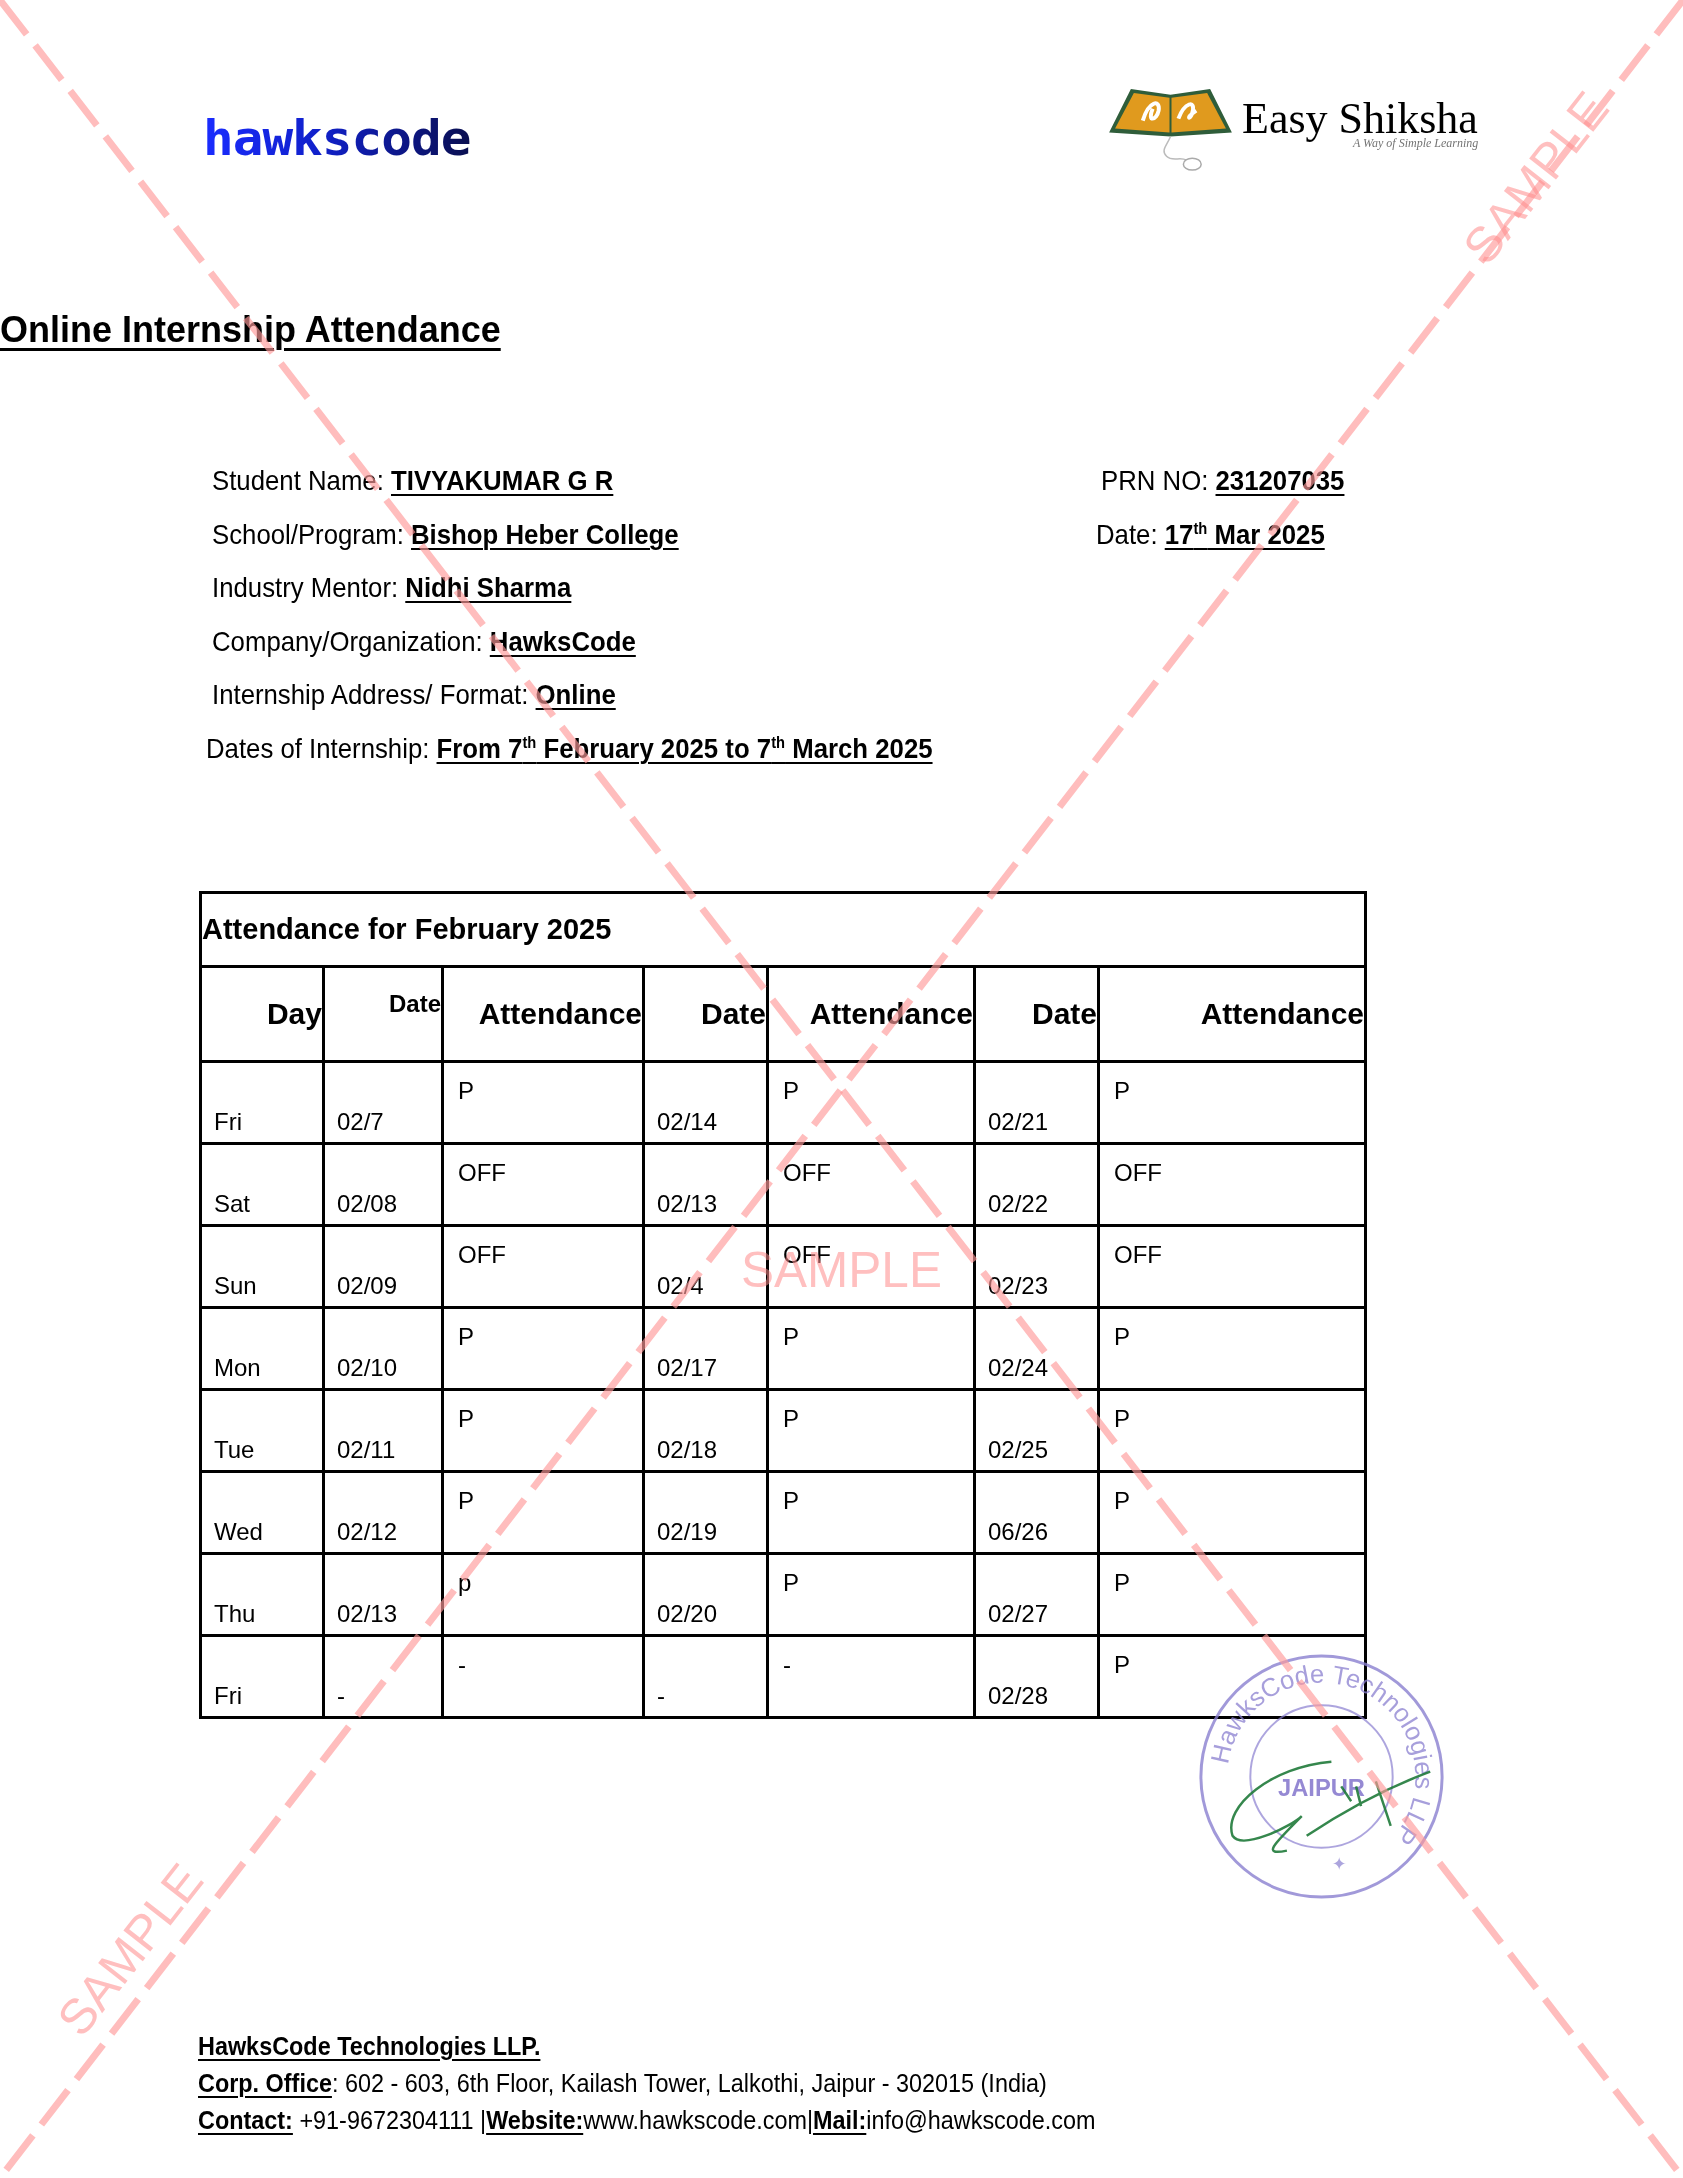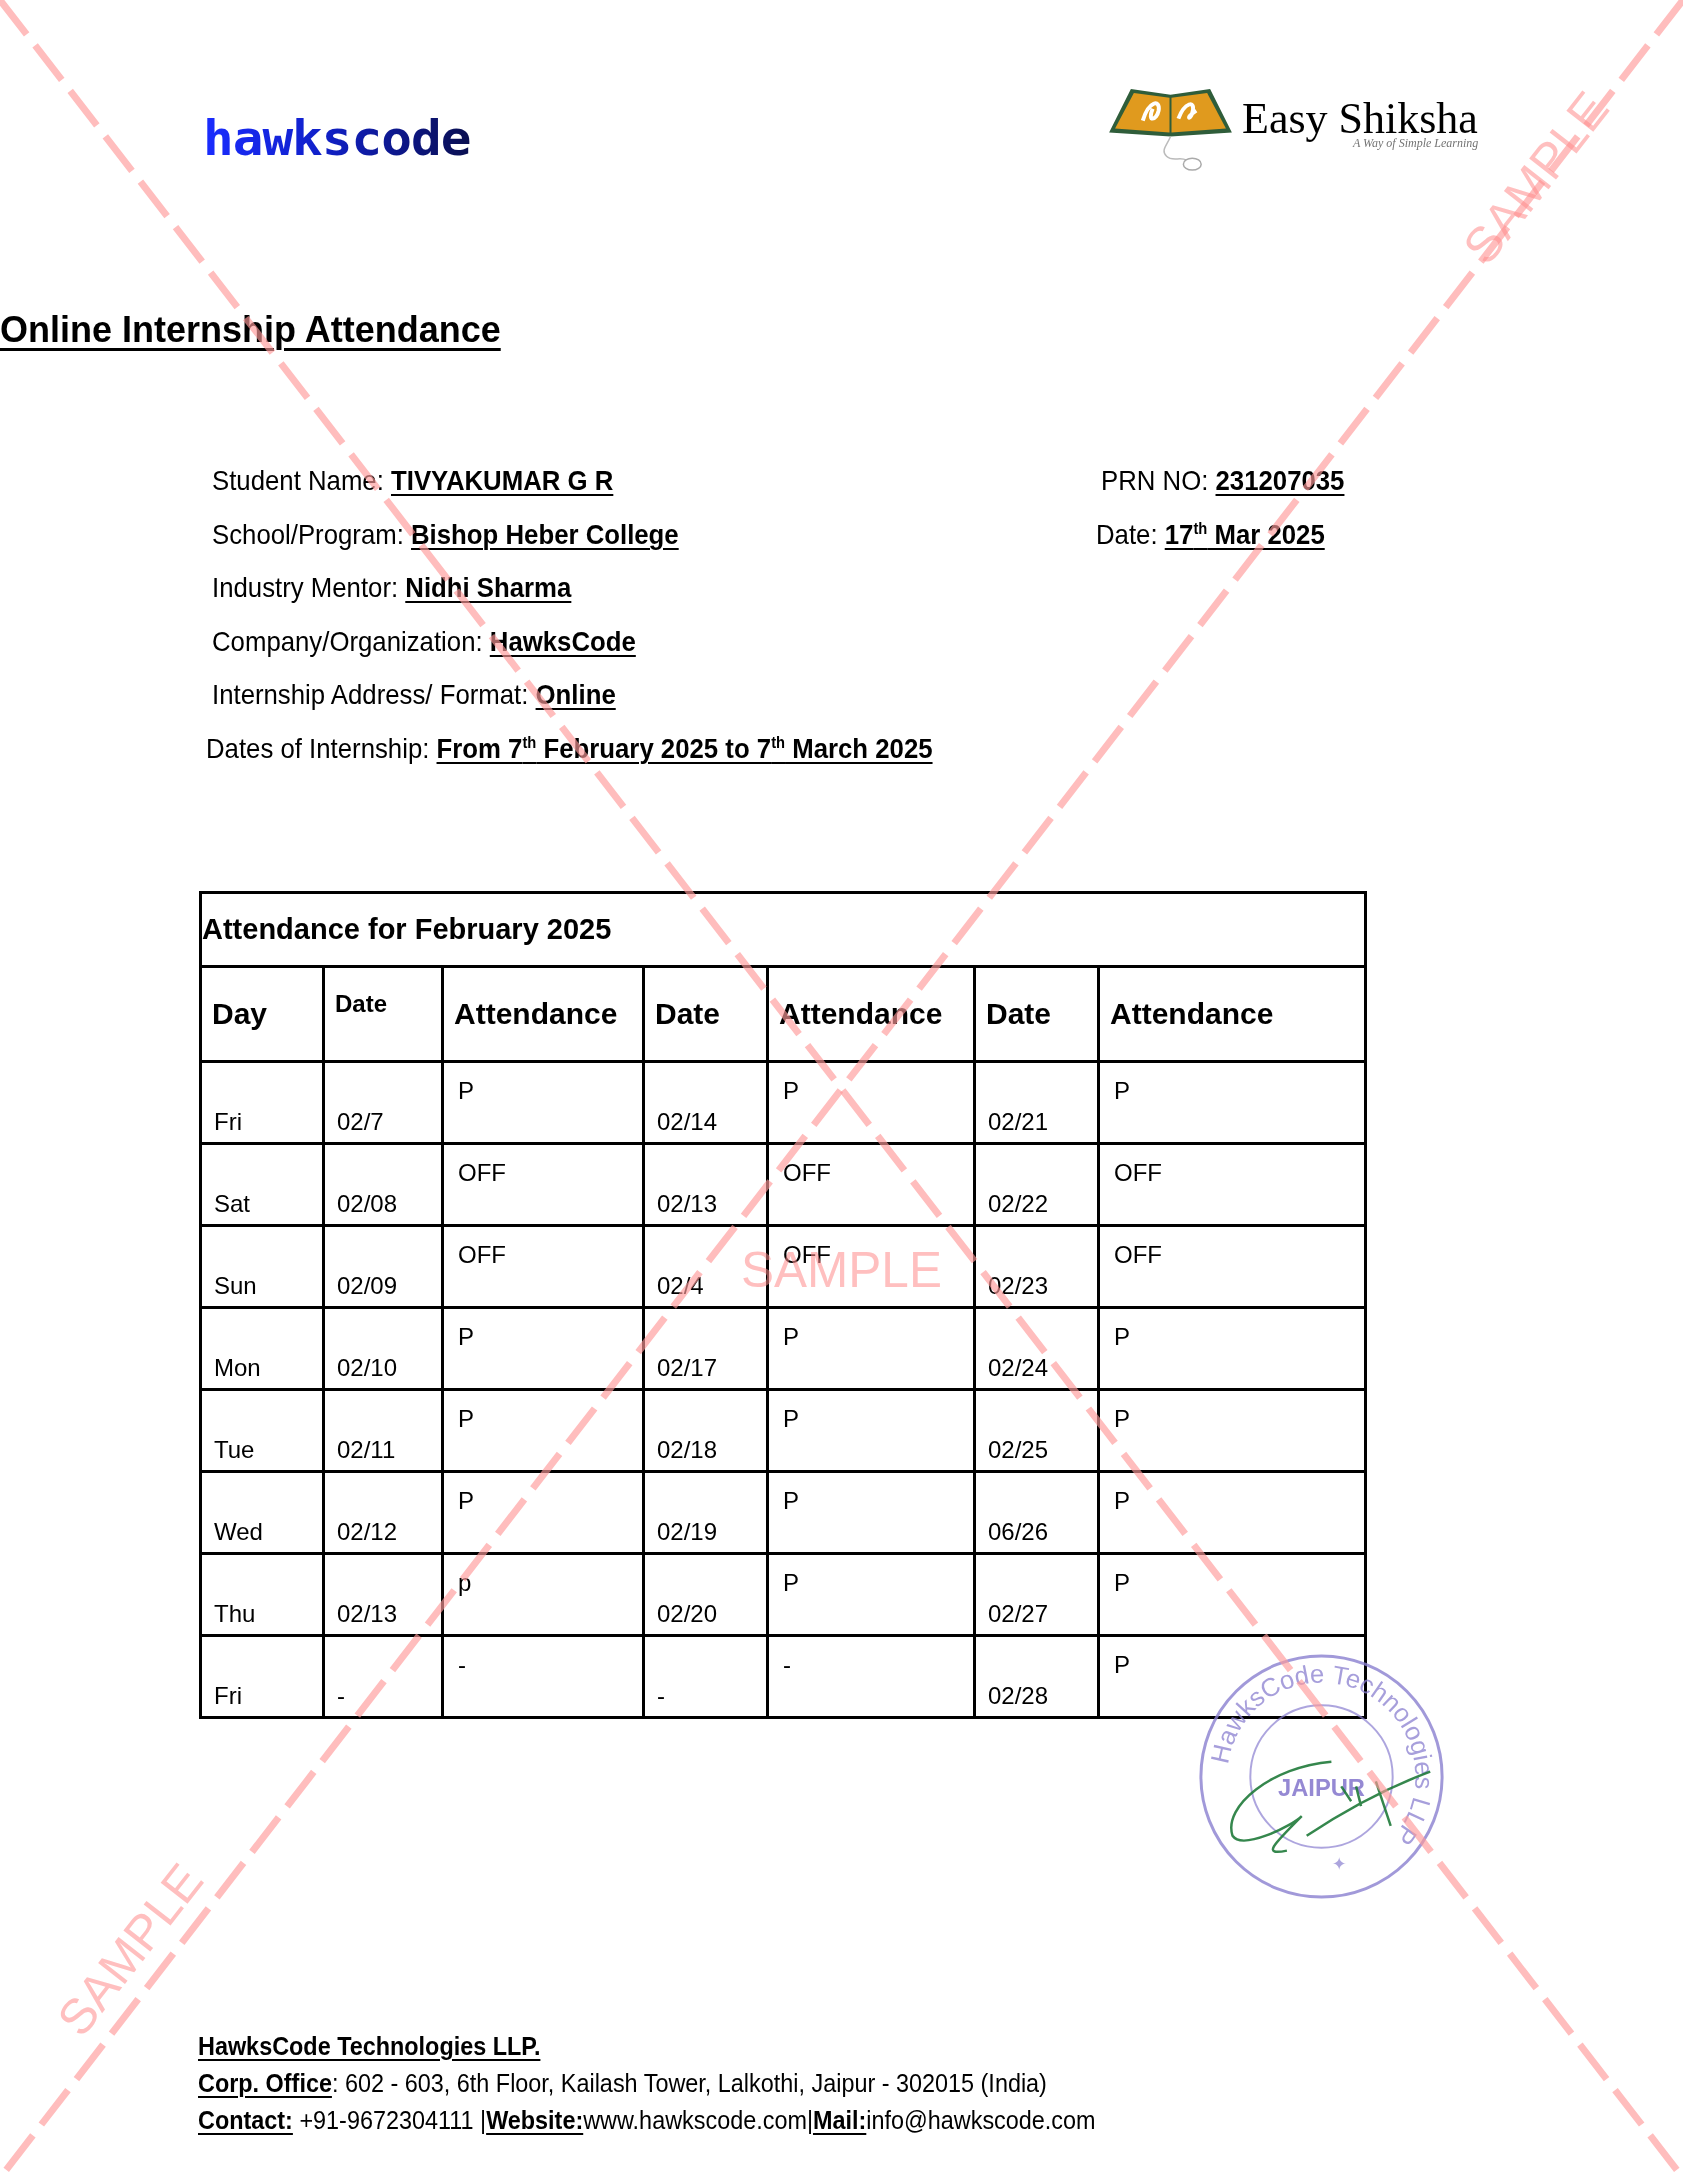--- a/index.html
+++ b/index.html
@@ -21,21 +21,21 @@
 
     
     .field { font-size: 28px; white-space: nowrap; transform: scaleX(0.92); transform-origin: left center; }
     .field .val { font-weight: bold; text-decoration: underline; text-underline-offset: 4px; text-decoration-thickness: 2px; }
     .field sup { font-size: 16px; }
 
     
     .att-table { left: 199px; top: 891px; border-collapse: collapse; font-family: "Liberation Sans", sans-serif; }
     .att-table td, .att-table th { border: 3px solid #000; padding: 0; vertical-align: middle; }
     .att-table .cap { height: 71px; text-align: left; font-size: 29px; font-weight: bold; transform: none; }
-    .att-table .hdr th { height: 70px; text-align: left; font-size: 30px; font-weight: bold; padding-left: 10px; }
+    .att-table .hdr th { height: 70px; text-align: right; font-size: 30px; font-weight: bold; padding-left: 10px; }
     .att-table .hdr th.small { font-size: 24px; vertical-align: top; padding-top: 22px; }
     .att-table tbody td { height: 65px; font-size: 24px; padding-left: 12px; position: relative; }
     .att-table td.cell-low { vertical-align: bottom; padding-bottom: 6px; }
     .att-table td.cell-high { vertical-align: top; padding-top: 14px; padding-left: 14px; }
 
     
     .stamp { left: 1193px; top: 1648px; width: 257px; height: 257px; }
 
     
     .footer { left: 198px; top: 2028px; font-size: 26px; line-height: 37px; font-family: "Liberation Sans", sans-serif; transform: scaleX(0.9); transform-origin: left top; white-space: nowrap; }

